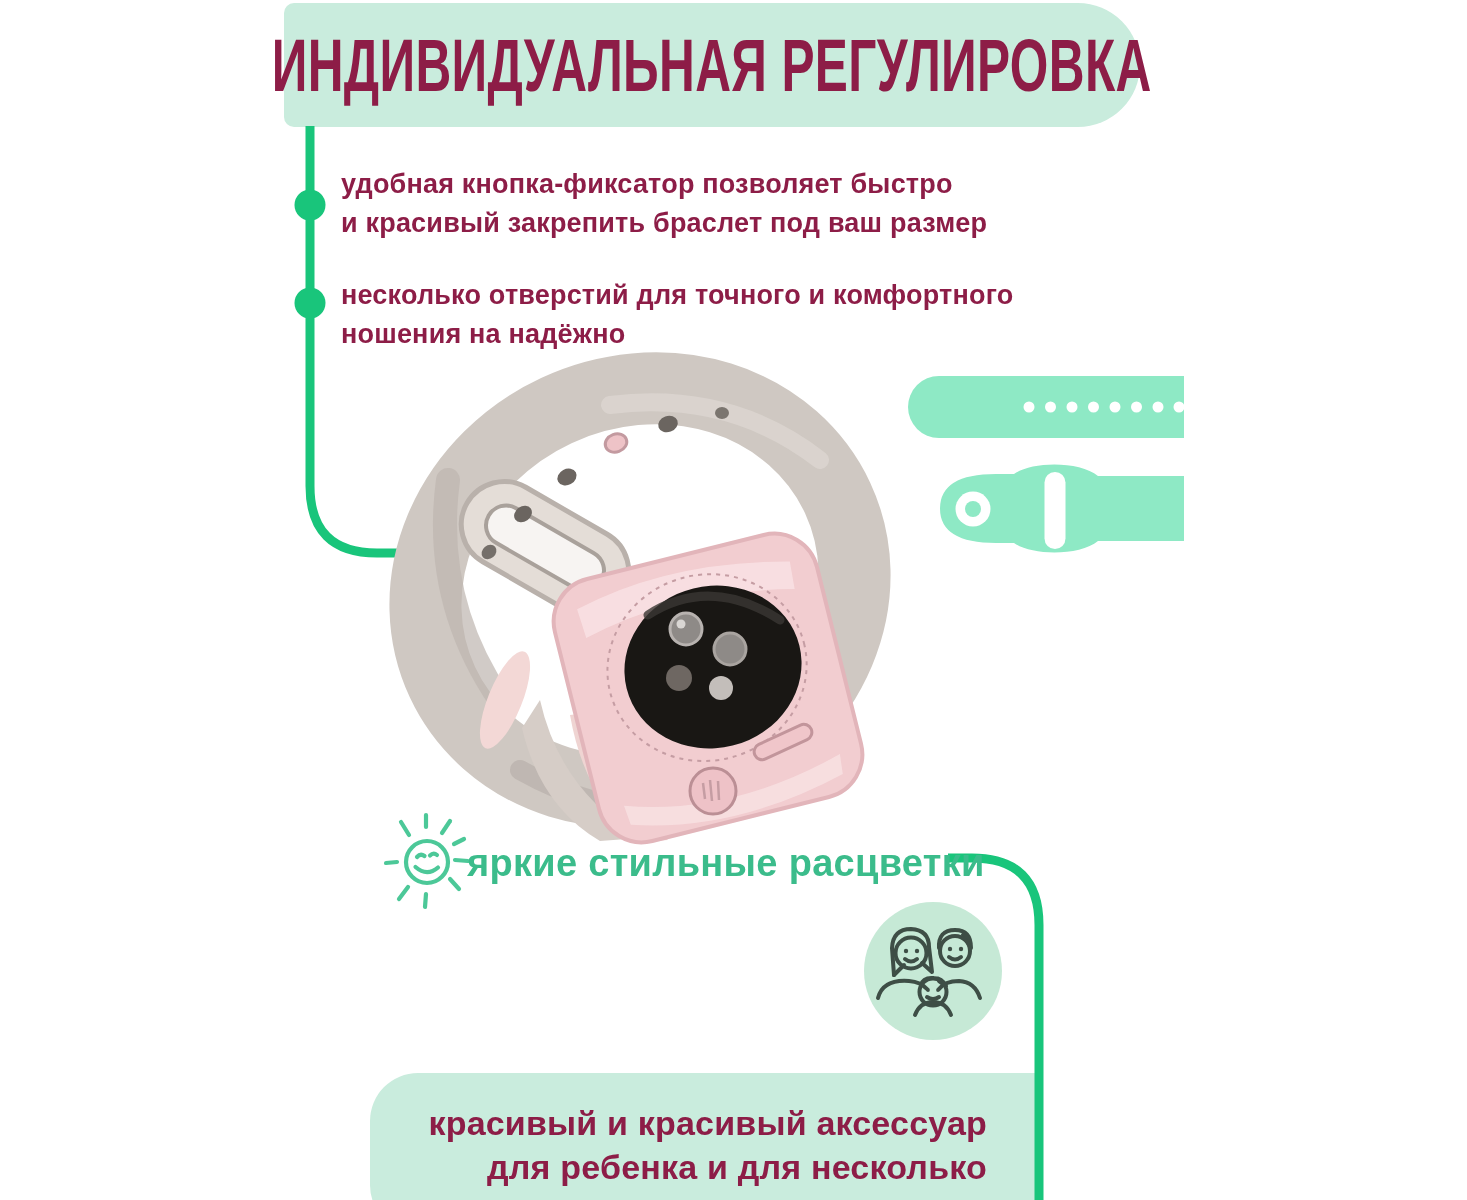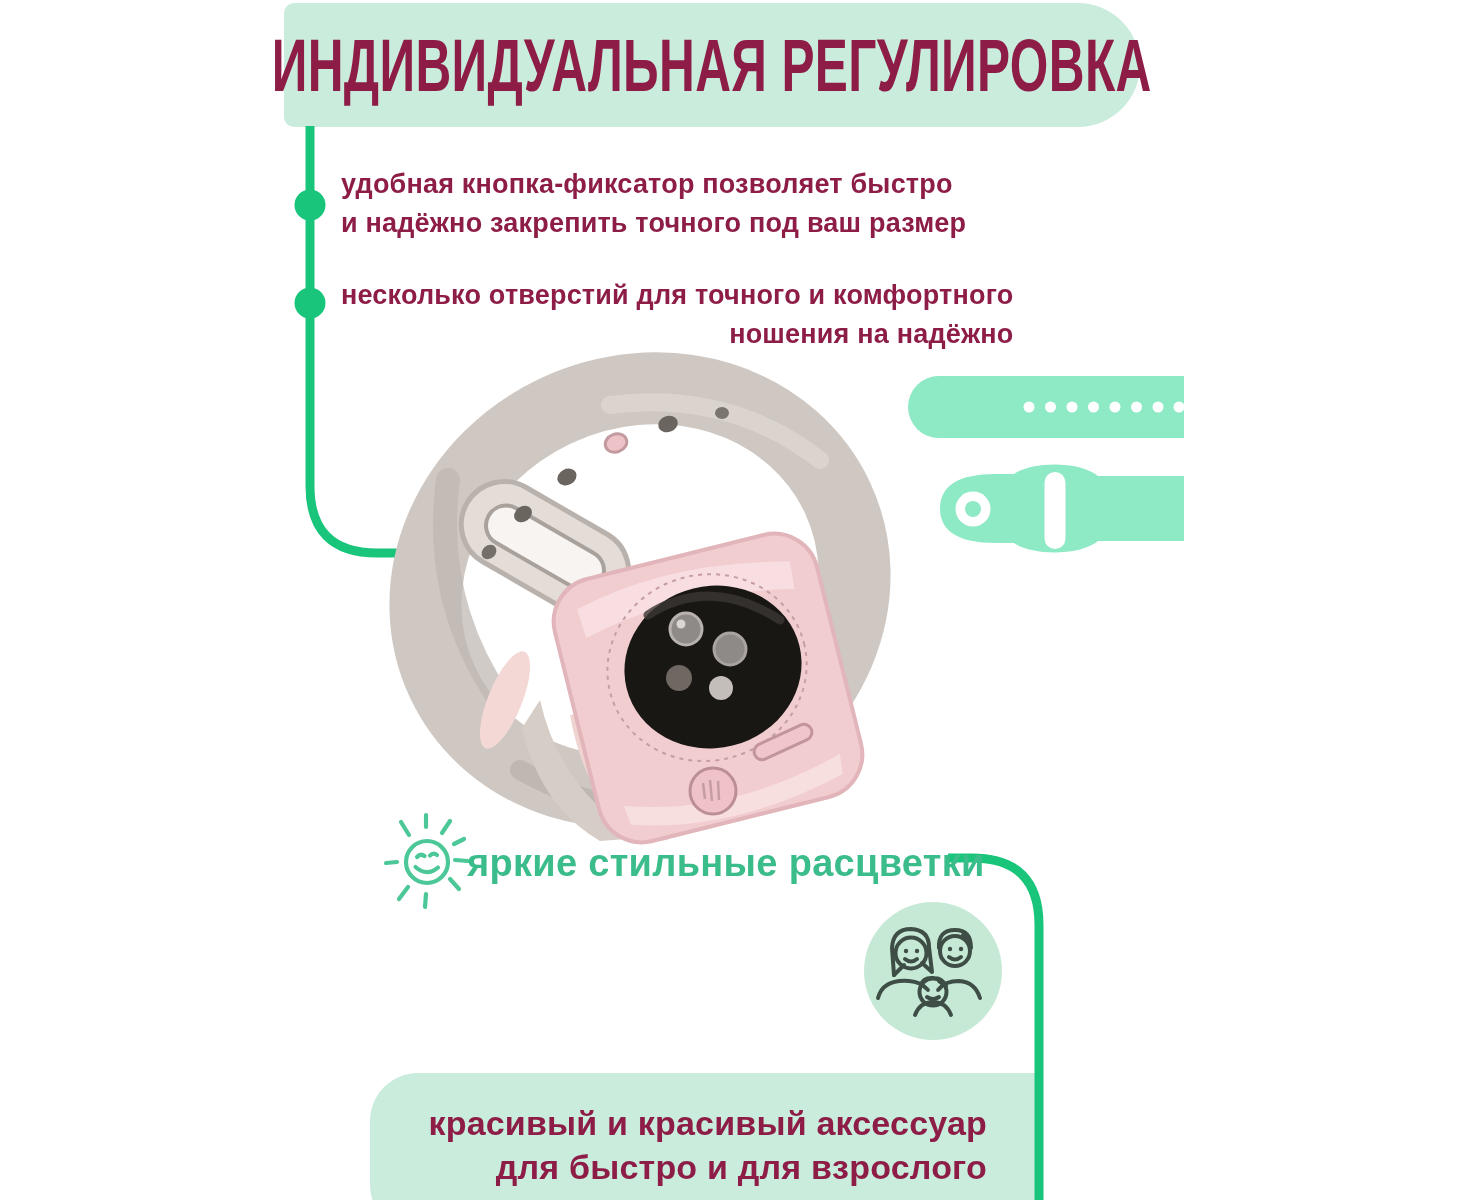--- a/index.html
+++ b/index.html
@@ -16,21 +16,21 @@
   .page-title{
     font-size:74px;font-weight:700;color:#8d1d47;white-space:nowrap;
     transform:scaleX(0.67);transform-origin:center center;letter-spacing:0.5px;
   }
   
   .bullet{
     position:absolute;left:341px;color:#8d1d47;font-size:27px;font-weight:700;
     line-height:39px;letter-spacing:0.2px;white-space:nowrap;
   }
   .bullet-1{top:165px;}
-  .bullet-2{top:276px;text-align:right;}
+  .bullet-2{top:276px;}
   
   .highlight-label{
     position:absolute;left:467px;top:842px;color:#3bbc8b;font-size:38px;
     font-weight:700;letter-spacing:0.3px;white-space:nowrap;
   }
   
   .bottom-banner{
     position:absolute;left:370px;top:1073px;width:669px;height:160px;
     background:#c9ecdd;border-radius:48px 0 0 48px;box-sizing:border-box;
     padding:28px 52px 0 0;text-align:right;color:#8d1d47;font-size:34px;
@@ -42,21 +42,21 @@
 <body>
 
 <div class="page">
 
   <header class="top-banner">
     <span class="page-title">ИНДИВИДУАЛЬНАЯ РЕГУЛИРОВКА</span>
   </header>
 
   <footer class="bottom-banner">
     <div>красивый и красивый аксессуар</div>
-    <div>для быстро и для взрослого</div>
+    <div>для ребенка и для несколько</div>
   </footer>
 
   <svg class="overlay" viewBox="0 0 1467 1200" xmlns="http://www.w3.org/2000/svg">
 
     <g stroke="#19c57b" fill="none">
       <path d="M 310 126 V 486 Q 310 553 377 553 H 408" stroke-width="9"></path>
       <circle cx="310" cy="205" r="15.5" fill="#19c57b" stroke="none"></circle>
       <circle cx="310" cy="303" r="15.5" fill="#19c57b" stroke="none"></circle>
     </g>
 
@@ -174,21 +174,21 @@
         <circle cx="87" cy="48" r="2.2"></circle>
           <circle cx="98" cy="48" r="2.2"></circle>
         <circle cx="65" cy="89" r="1.9"></circle>
           <circle cx="75" cy="89" r="1.9"></circle>
       </g>
     </g>
   </svg>
 
   <div class="bullet bullet-1">
     <div>удобная кнопка-фиксатор позволяет быстро</div>
-    <div>и надёжно закрепить точного под ваш размер</div>
+    <div>и красивый закрепить браслет под ваш размер</div>
   </div>
 
   <div class="bullet bullet-2">
     <div>несколько отверстий для точного и комфортного</div>
     <div>ношения на надёжно</div>
   </div>
 
   <div class="highlight-label">яркие стильные расцветки</div>
 
 </div>

